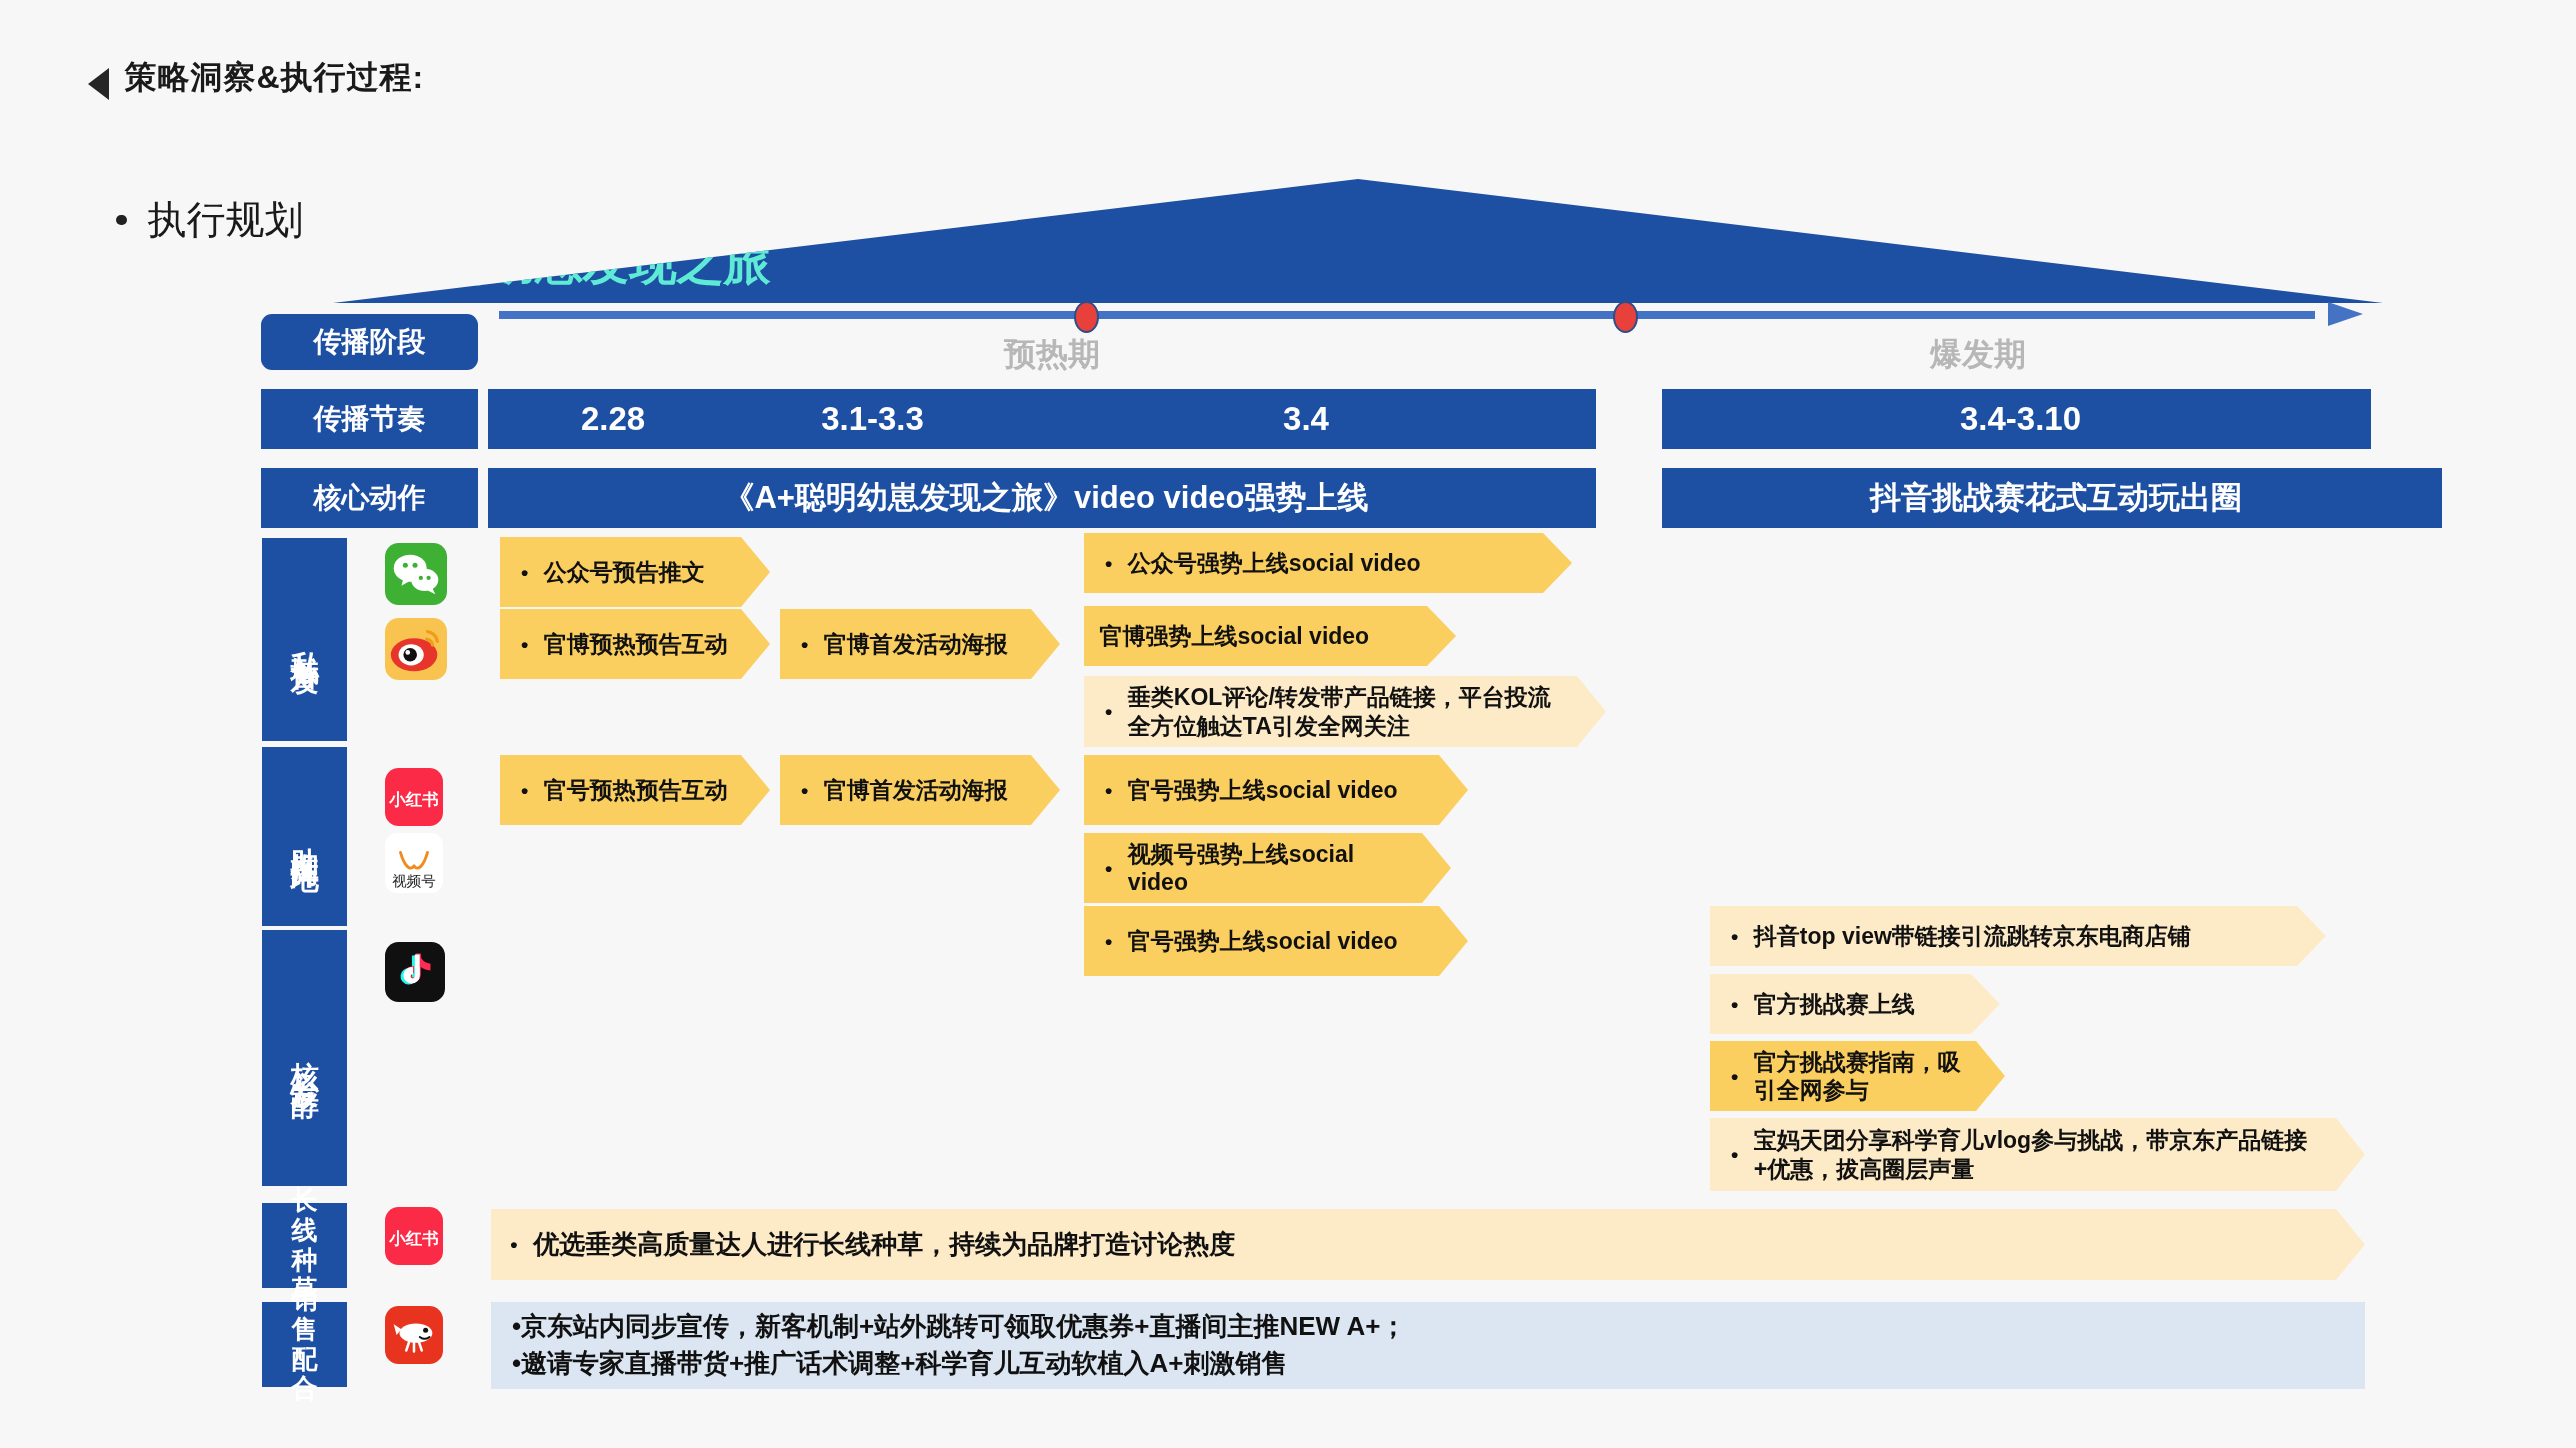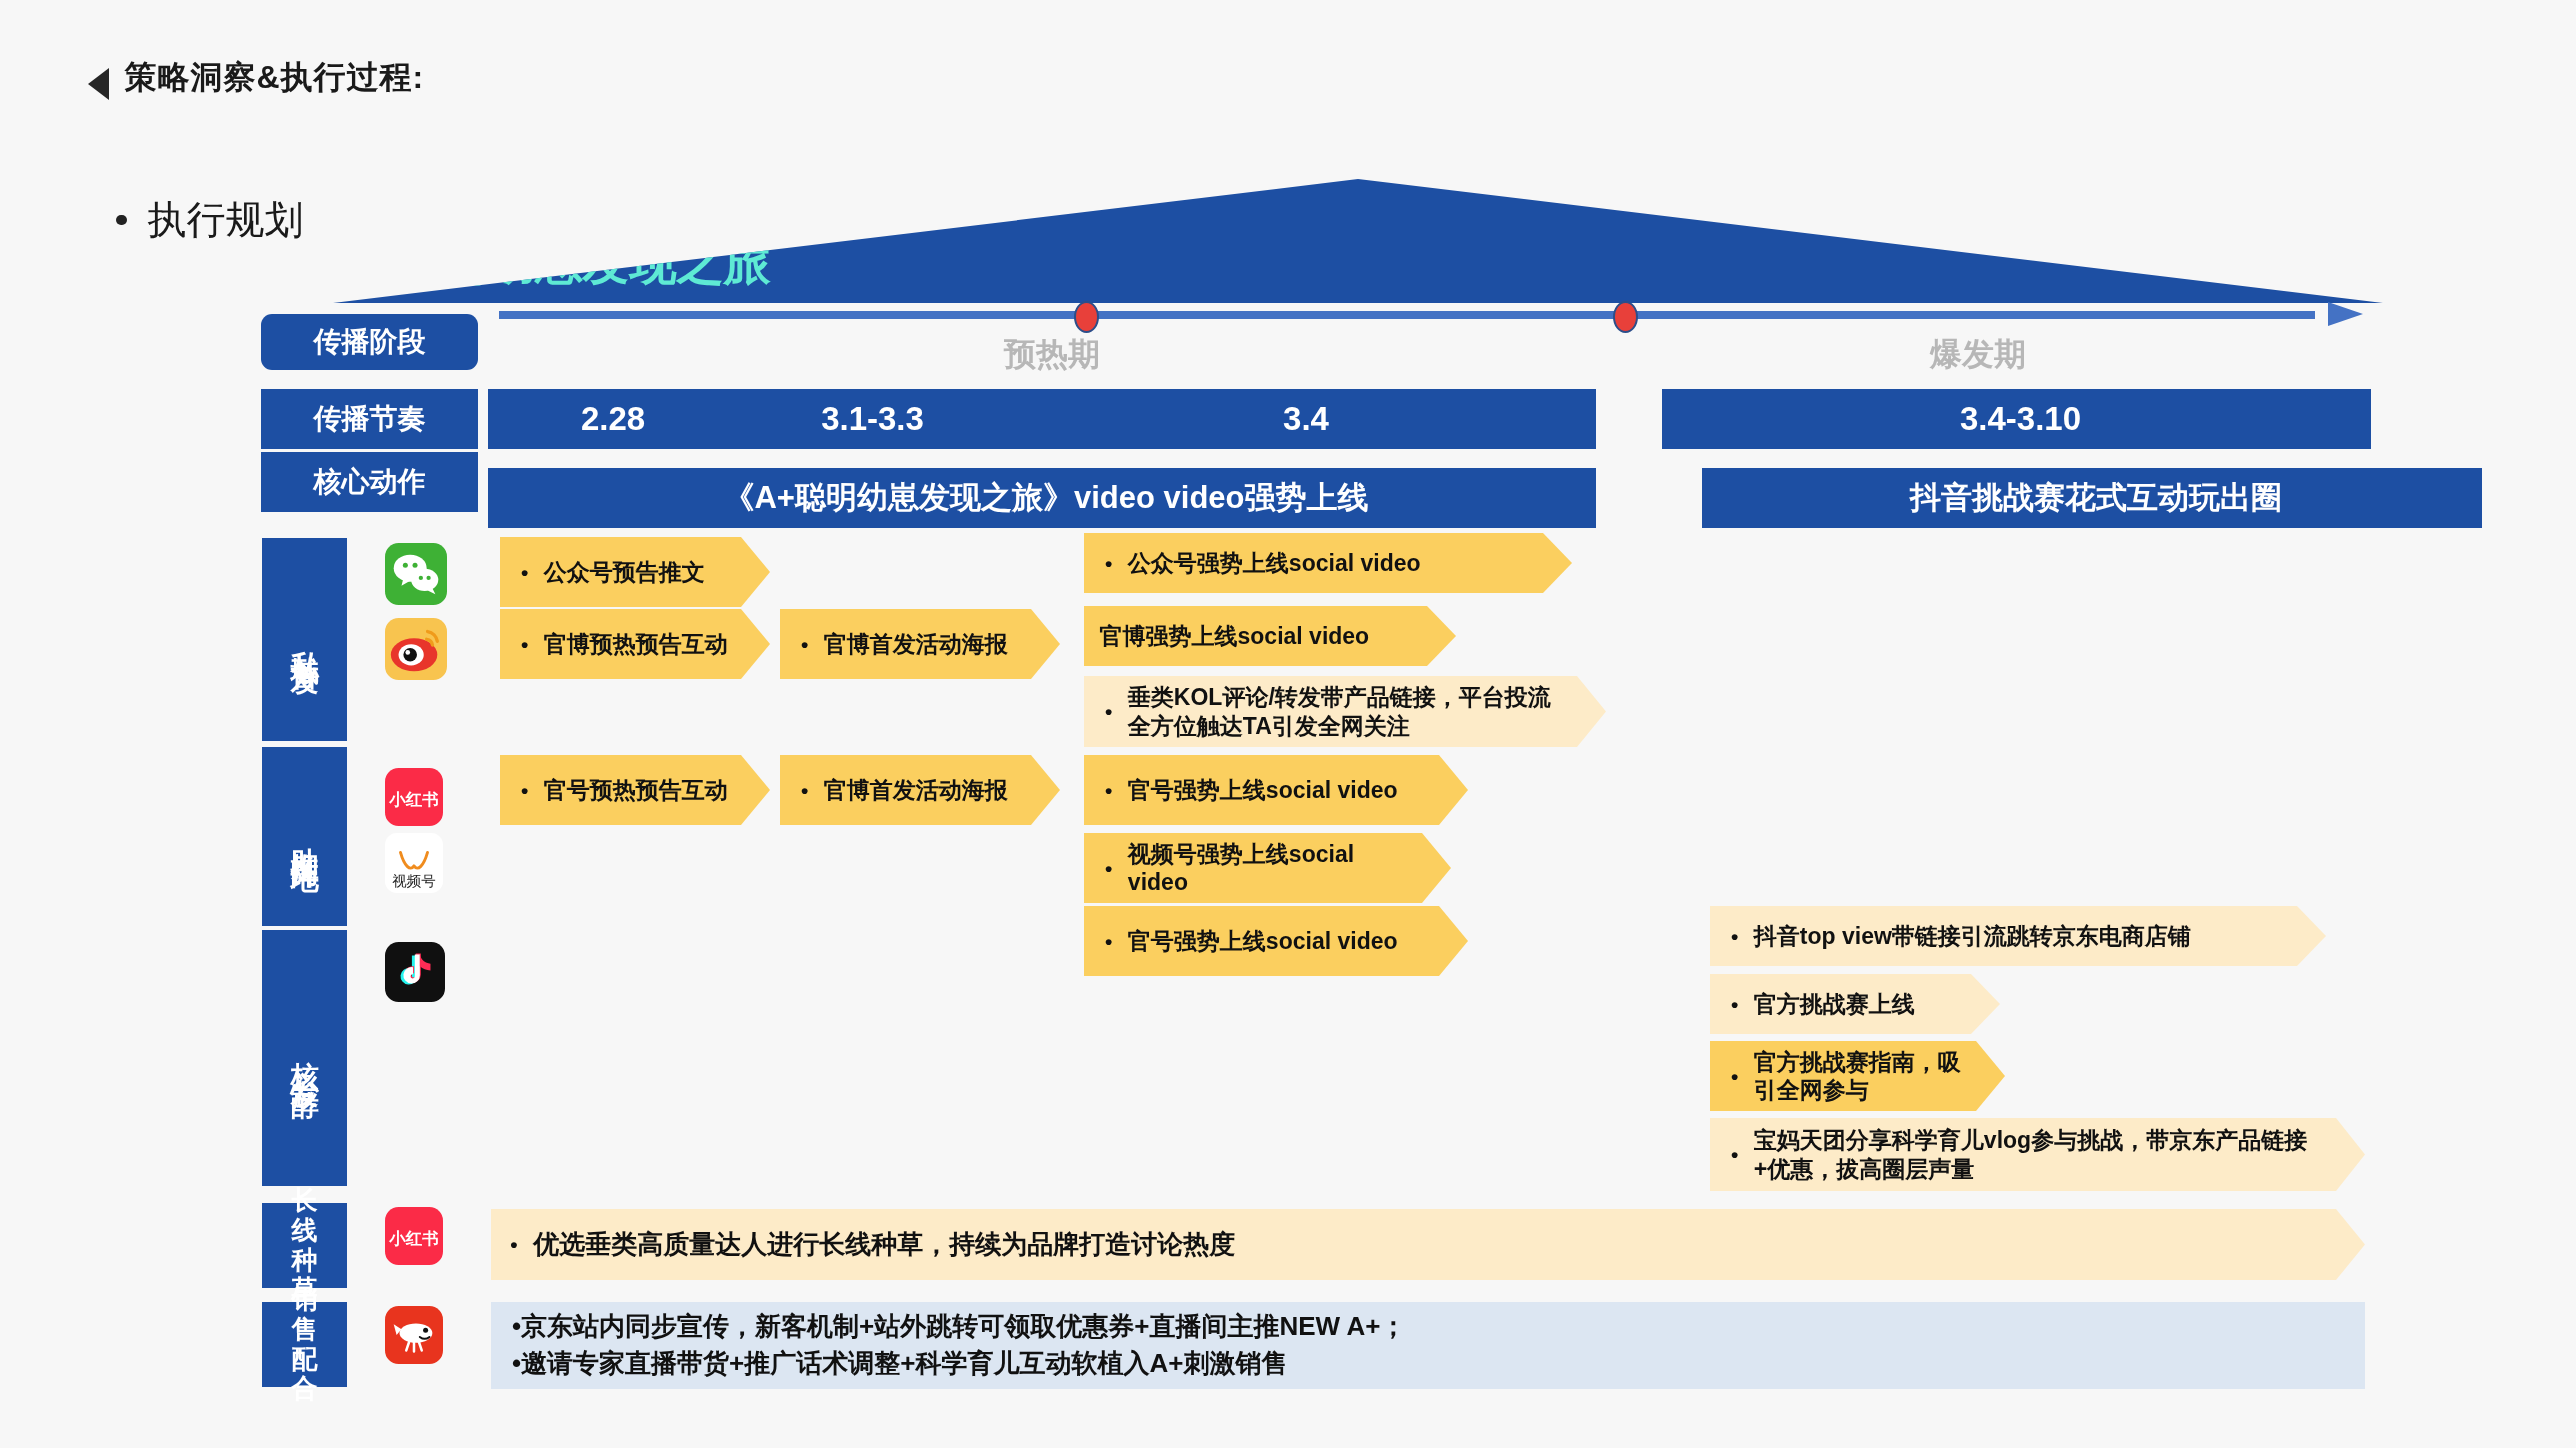--- a/index.html
+++ b/index.html
@@ -110,21 +110,21 @@
   <div class="bar"></div>
   <div class="arrow"></div>
   <div class="tl-dot" style="left:575px"></div>
   <div class="tl-dot" style="left:1114px"></div>
 </div>
 <div class="phase-label" style="left:1004px;top:333px;">预热期</div>
 <div class="phase-label" style="left:1930px;top:333px;">爆发期</div>
 
 <div class="lbl" style="left:261px;top:314px;width:217px;height:56px;font-size:28px;border-radius:11px;">传播阶段</div>
 <div class="lbl" style="left:261px;top:389px;width:217px;height:60px;font-size:28px;">传播节奏</div>
-<div class="lbl" style="left:261px;top:452px;width:217px;height:60px;font-size:28px;">核心动作</div>
+<div class="lbl" style="left:261px;top:468px;width:217px;height:60px;font-size:28px;">核心动作</div>
 
 <div class="lbl" style="left:262px;top:538px;width:85px;height:203px;font-size:28px;writing-mode:vertical-rl;text-orientation:upright;letter-spacing:5.8px;">私域首发</div>
 <div class="lbl" style="left:262px;top:747px;width:85px;height:179px;font-size:28px;writing-mode:vertical-rl;text-orientation:upright;letter-spacing:5.8px;">助推阵地</div>
 <div class="lbl" style="left:262px;top:930px;width:85px;height:256px;font-size:28px;writing-mode:vertical-rl;text-orientation:upright;letter-spacing:9.7px;">核心发酵</div>
 <div class="lbl" style="left:262px;top:1203px;width:85px;height:85px;font-size:26px;">
     <span style="display:block;width:1em;line-height:1.15;">长线种草</span>
   </div>
 <div class="lbl" style="left:262px;top:1302px;width:85px;height:85px;font-size:26px;">
     <span style="display:block;width:1em;line-height:1.15;">销售配合</span>
   </div>
@@ -197,21 +197,21 @@
     <path d="M25 37 l-3 9 M30 38 l0 9 M35 37 l3 9" stroke="#fff" stroke-width="2.6" stroke-linecap="round"></path>
   </svg>
 </div>
 
 <div class="cell-blue" style="left:488px;top:389px;width:234px;height:60px;font-size:33px;">2.28</div>
 <div class="cell-blue" style="left:726px;top:389px;width:277px;height:60px;font-size:33px;">3.1-3.3</div>
 <div class="cell-blue" style="left:1008px;top:389px;width:580px;height:60px;font-size:33px;">3.4</div>
 <div class="cell-blue" style="left:1662px;top:389px;width:701px;height:60px;font-size:33px;">3.4-3.10</div>
 
 <div class="cell-blue" style="left:488px;top:468px;width:1100px;height:60px;font-size:31px;">《A+聪明幼崽发现之旅》video video强势上线</div>
-<div class="cell-blue" style="left:1662px;top:468px;width:772px;height:60px;font-size:31px;margin-left:40px;">抖音挑战赛花式互动玩出圈</div>
+<div class="cell-blue" style="left:1662px;top:468px;width:772px;height:60px;font-size:31px;">抖音挑战赛花式互动玩出圈</div>
 
 <div class="tag arrowed y-dark" style="left:500px;top:537px;width:270px;height:70px;font-size:23px;">
   <span class="bul">•</span>
   <span>公众号预告推文</span>
 </div>
 <div class="tag arrowed y-dark" style="left:500px;top:609px;width:270px;height:70px;font-size:23px;">
   <span class="bul">•</span>
   <span>官博预热预告互动</span>
 </div>
 <div class="tag arrowed y-dark" style="left:780px;top:609px;width:280px;height:70px;font-size:23px;">

